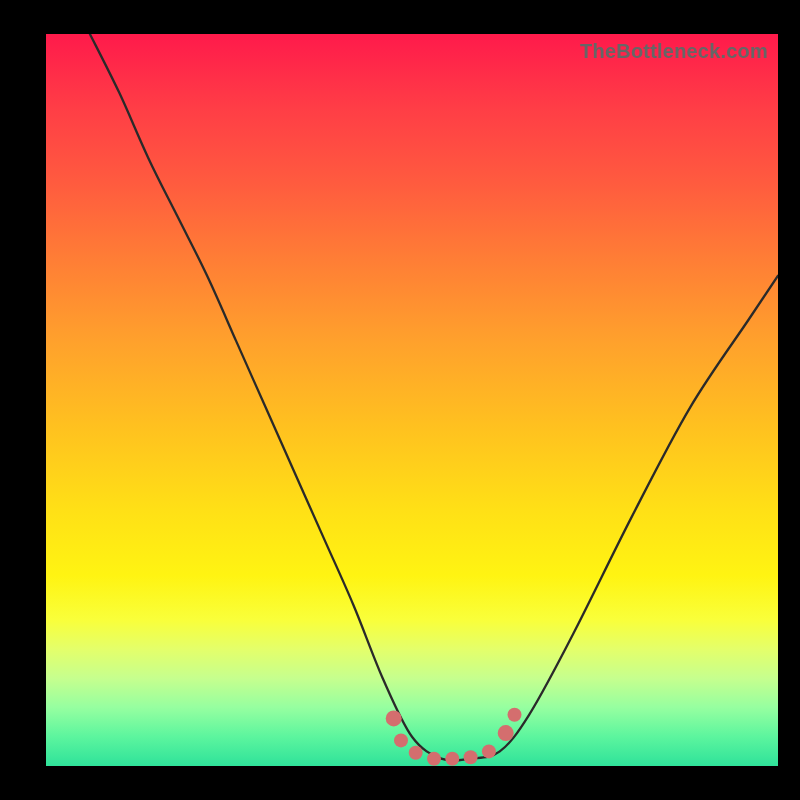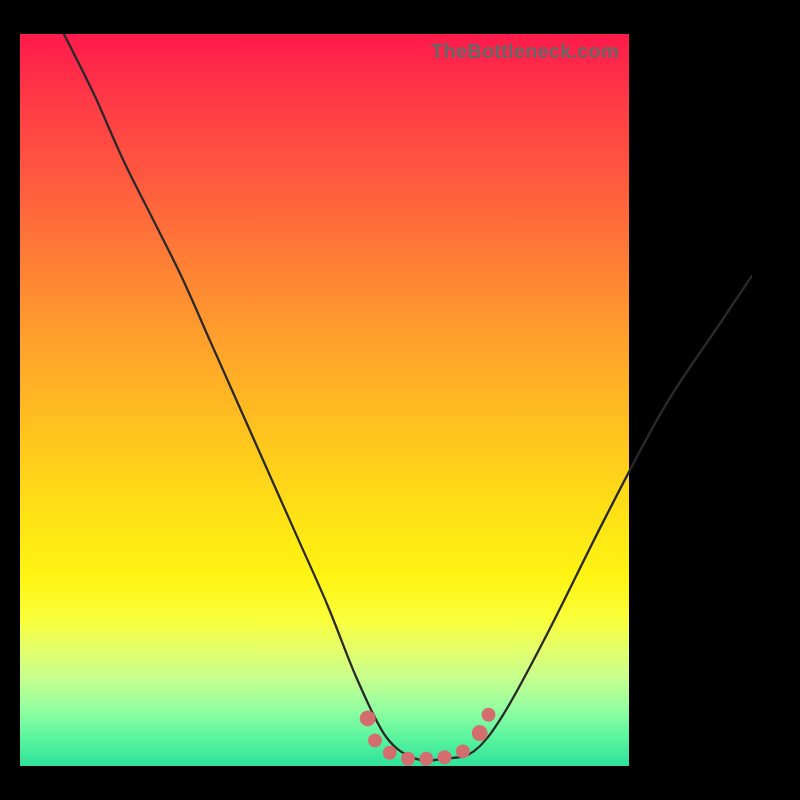--- a/index.html
+++ b/index.html
@@ -13,23 +13,23 @@
   }
   .frame {
     position: relative;
     width: 800px;
     height: 800px;
     background: #000;
   }
   .plot {
     position: absolute;
     
-    left: 20px;
+    left: 46px;
     top: 34px;
-    width: 609px;
+    width: 732px;
     height: 732px;
     background: linear-gradient(
       to bottom,
       #ff1a4b 0%,
       #ff3d46 10%,
       #ff5a3f 20%,
       #ff7b36 30%,
       #ffa12c 42%,
       #ffc21f 54%,
       #ffe016 65%,

